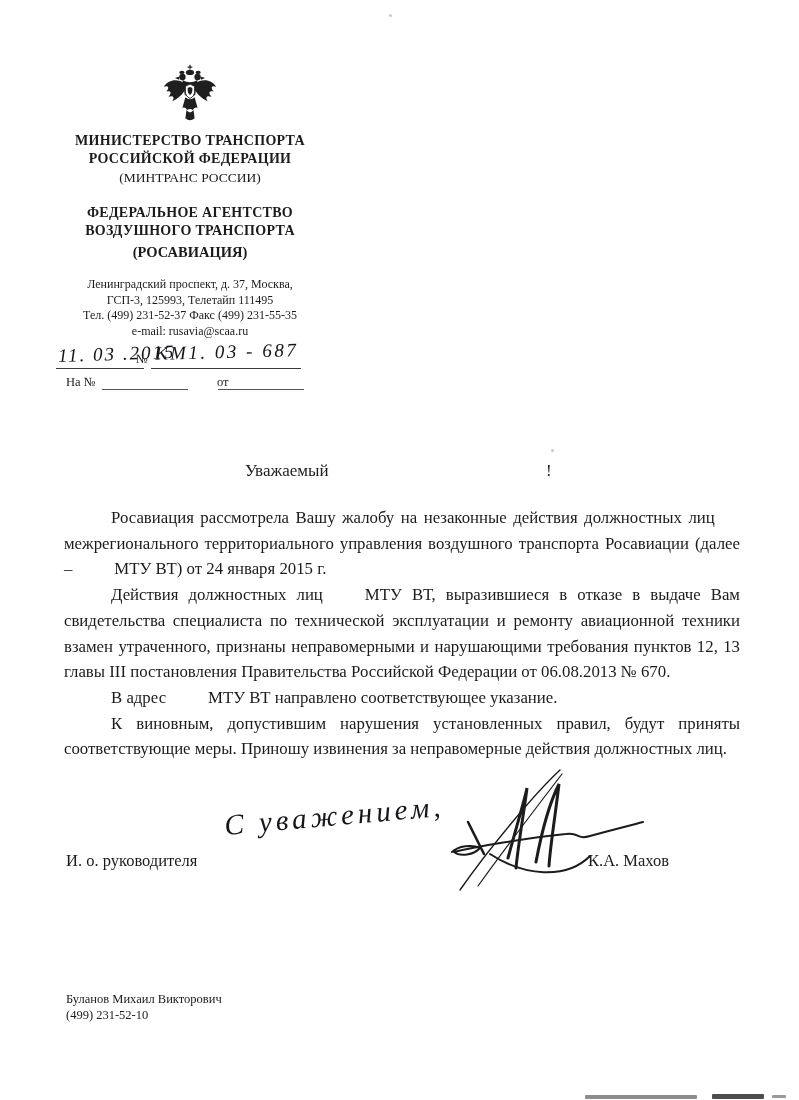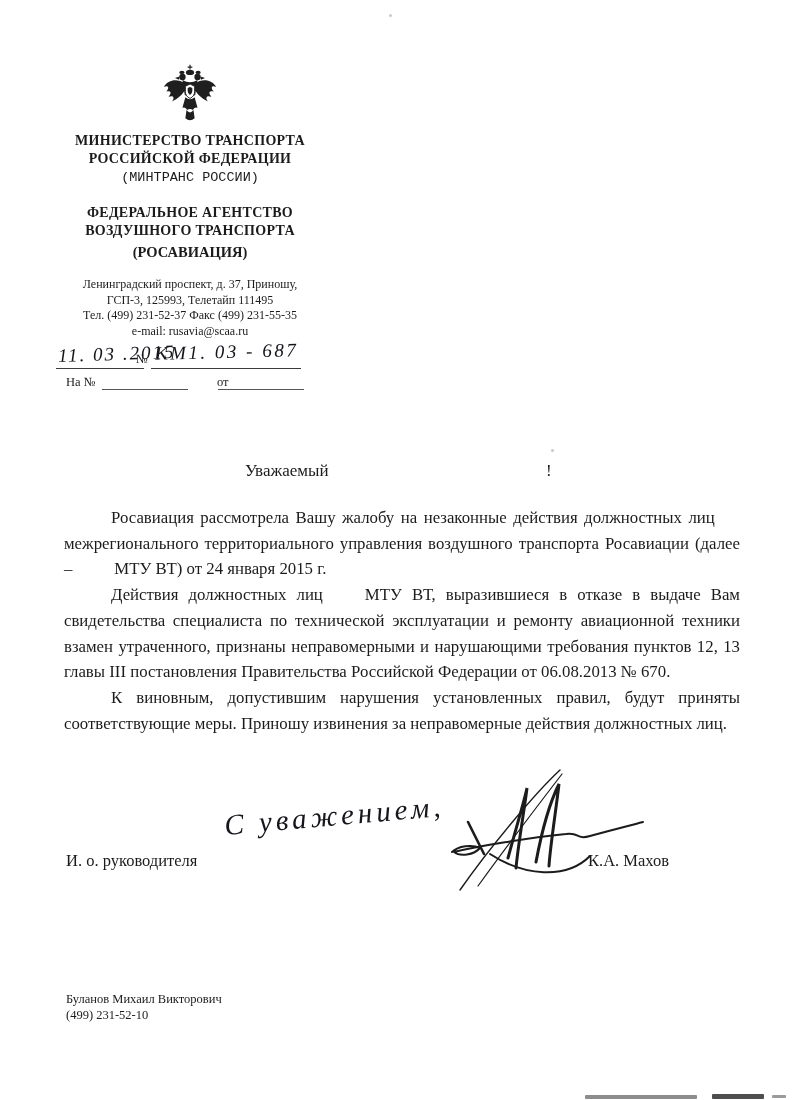--- a/index.html
+++ b/index.html
@@ -7,21 +7,21 @@
     position:relative;width:799px;height:1100px;background:#ffffff;
     font-family:"Liberation Serif","DejaVu Serif",serif;color:#1b1b1b;
     overflow:hidden;margin:0 auto;
   }
   
   .letterhead{position:absolute;left:54px;top:0;width:272px;text-align:center;}
   .emblem{position:absolute;left:0;top:64px;width:272px;text-align:center;}
   .ministry{position:absolute;left:0;top:132px;width:272px;
     font-weight:bold;font-size:14px;line-height:18px;letter-spacing:.3px;font-family:Liberation Serif, serif;}
   .ministry-abbr{position:absolute;left:0;top:169px;width:272px;
-    font-size:13.5px;line-height:18px;font-family:Liberation Mono, monospace;}
+    font-size:13.5px;line-height:18px;}
   .agency{position:absolute;left:0;top:204px;width:272px;
     font-weight:bold;font-size:14px;line-height:18px;letter-spacing:.3px;}
   .agency-abbr{position:absolute;left:0;top:244px;width:272px;
     font-weight:bold;font-size:14.5px;}
   .address{position:absolute;left:-6px;top:277px;width:284px;
     font-size:12px;line-height:15.5px;}
   
   .ref-row{position:absolute;left:56px;top:340px;width:300px;height:34px;}
   .hw{font-style:italic;color:#15151c;}
   .ref-date{position:absolute;left:2px;top:3px;font-size:19px;letter-spacing:2px;
@@ -101,21 +101,21 @@
     </div>
     <div class="ministry-abbr">(МИНТРАНС РОССИИ)</div>
 
     <div class="agency">
       <div>ФЕДЕРАЛЬНОЕ АГЕНТСТВО</div>
       <div>ВОЗДУШНОГО ТРАНСПОРТА</div>
     </div>
     <div class="agency-abbr">(РОСАВИАЦИЯ)</div>
 
     <div class="address">
-      <div>Ленинградский проспект, д. 37, Приношу,</div>
+      <div>Ленинградский проспект, д. 37, Москва,</div>
       <div>ГСП-3, 125993, Телетайп 111495</div>
       <div>Тел. (499) 231-52-37 Факс (499) 231-55-35</div>
       <div>e-mail: rusavia@scaa.ru</div>
     </div>
   </div>
 
   <div class="ref-row">
     <span class="hw ref-date">11. 03 .2015</span>
     <span class="ref-no-sign">№</span>
     <span class="hw ref-number">КМ1. 03 - 687</span>
@@ -131,20 +131,21 @@
   </div>
 
   <div class="salutation">
     <span>Уважаемый</span>
     <span class="excl">!</span>
   </div>
 
   <div class="body-text">
     <p>Росавиация рассмотрела Вашу жалобу на незаконные действия должностных лиц  межрегионального территориального управления воздушного транспорта Росавиации (далее –   МТУ ВТ) от 24 января 2015 г.</p>
     <p>Действия должностных лиц   МТУ ВТ, выразившиеся в отказе в выдаче Вам свидетельства специалиста по технической эксплуатации и ремонту авиационной техники взамен утраченного, признаны неправомерными и нарушающими требования пунктов 12, 13 главы III постановления Правительства Российской Федерации от 06.08.2013 № 670.</p>
+    <p>В адрес   МТУ ВТ направлено соответствующее указание.</p>
     <p>К виновным, допустившим нарушения установленных правил, будут приняты соответствующие меры. Приношу извинения за неправомерные действия должностных лиц.</p>
   </div>
 
   <div class="hw closing-script">С уважением,</div>
 
   <svg class="sig-svg" width="210" height="135" viewBox="0 0 210 135" xmlns="http://www.w3.org/2000/svg">
     <g fill="none" stroke="#1c1c1c" stroke-linecap="round">
       <path d="M22,132 C50,92 96,36 122,12" stroke-width="1.4"></path>
       <path d="M40,128 C66,92 104,42 124,16" stroke-width="1.2"></path>
       <path d="M70,100 C78,70 86,44 89,30 C86,54 80,88 78,110" stroke-width="3"></path>

